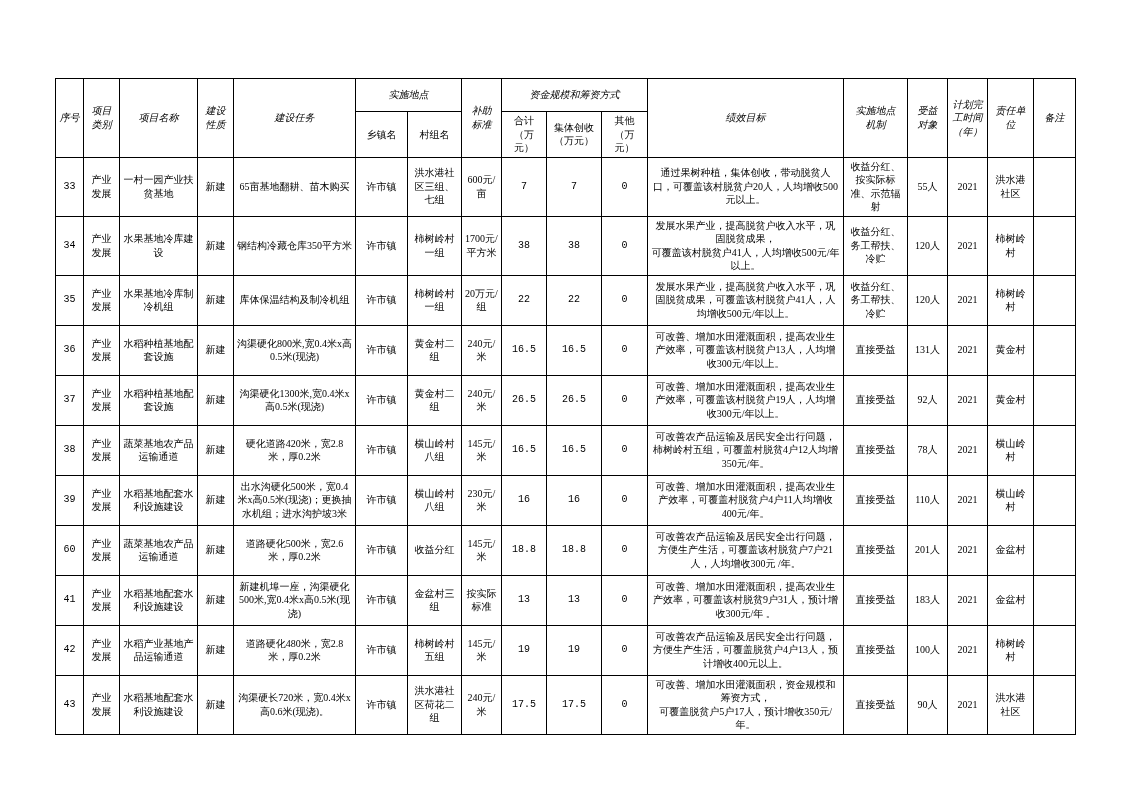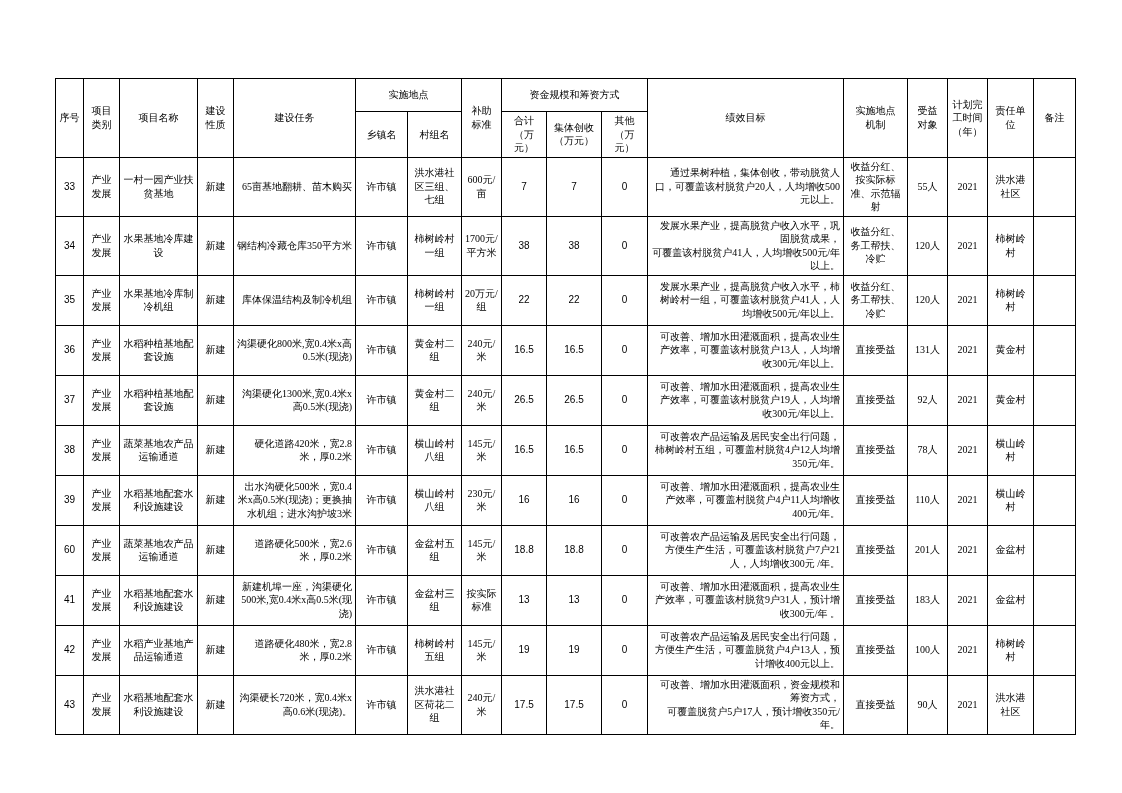--- a/index.html
+++ b/index.html
@@ -27,25 +27,25 @@
     font-weight: normal;
     font-size: 10px;
     line-height: 1.35;
     text-align: center;
     vertical-align: middle;
     padding: 2px 3px;
     white-space: pre-line;
     word-wrap: break-word;
     overflow: hidden;
   }
-  thead tr.h1 th { height: 28px; }
+  thead tr.h1 th { height: 28px; font-style: italic; }
   thead tr.h2 th { height: 34px; }
   tbody tr { height: 50px; }
-  td.col-task, td.col-target { text-align: right; }
-  td.col-serial, td.col-total, td.col-fiscal, td.col-other { font-family: Liberation Sans, sans-serif; }
+  td.col-task, td.col-target { text-align: center; }
+  td.col-serial, td.col-total, td.col-fiscal, td.col-other { font-family: Liberation Mono, monospace; }
 </style>
 </head>
 <body>
 
 <div class="page">
   <table class="project-table">
     <colgroup>
       <col style="width:28px">
         <col style="width:36px">
         <col style="width:78px">
@@ -147,21 +147,21 @@
 发展</td>
           <td class="col-name">水果基地冷库制冷机组</td>
           <td class="col-nature">新建</td>
           <td class="col-task">库体保温结构及制冷机组</td>
           <td class="col-town">许市镇</td>
           <td class="col-village">柿树岭村一组</td>
           <td class="col-standard">20万元/组</td>
           <td class="col-total">22</td>
           <td class="col-fiscal">22</td>
           <td class="col-other">0</td>
-          <td class="col-target">发展水果产业，提高脱贫户收入水平，柿树岭村一组，可覆盖该村脱贫户41人，人均增收500元/年以上。</td>
+          <td class="col-target">发展水果产业，提高脱贫户收入水平，巩固脱贫成果，可覆盖该村脱贫户41人，人均增收500元/年以上。</td>
           <td class="col-mechanism">收益分红、务工帮扶、冷贮</td>
           <td class="col-beneficiary">120人</td>
           <td class="col-year">2021</td>
           <td class="col-unit">柿树岭村</td>
           <td class="col-remark"></td>
         </tr>
         <tr>
           <td class="col-serial">36</td>
           <td class="col-category">产业
 发展</td>
@@ -242,21 +242,21 @@
           <td class="col-remark"></td>
         </tr>
         <tr>
           <td class="col-serial">60</td>
           <td class="col-category">产业
 发展</td>
           <td class="col-name">蔬菜基地农产品运输通道</td>
           <td class="col-nature">新建</td>
           <td class="col-task">道路硬化500米，宽2.6米，厚0.2米</td>
           <td class="col-town">许市镇</td>
-          <td class="col-village">金盆村五组</td>
+          <td class="col-village">收益分红</td>
           <td class="col-standard">145元/米</td>
           <td class="col-total">18.8</td>
           <td class="col-fiscal">18.8</td>
           <td class="col-other">0</td>
           <td class="col-target">可改善农产品运输及居民安全出行问题，方便生产生活，可覆盖该村脱贫户7户21人，人均增收300元 /年。</td>
           <td class="col-mechanism">直接受益</td>
           <td class="col-beneficiary">201人</td>
           <td class="col-year">2021</td>
           <td class="col-unit">金盆村</td>
           <td class="col-remark"></td>

